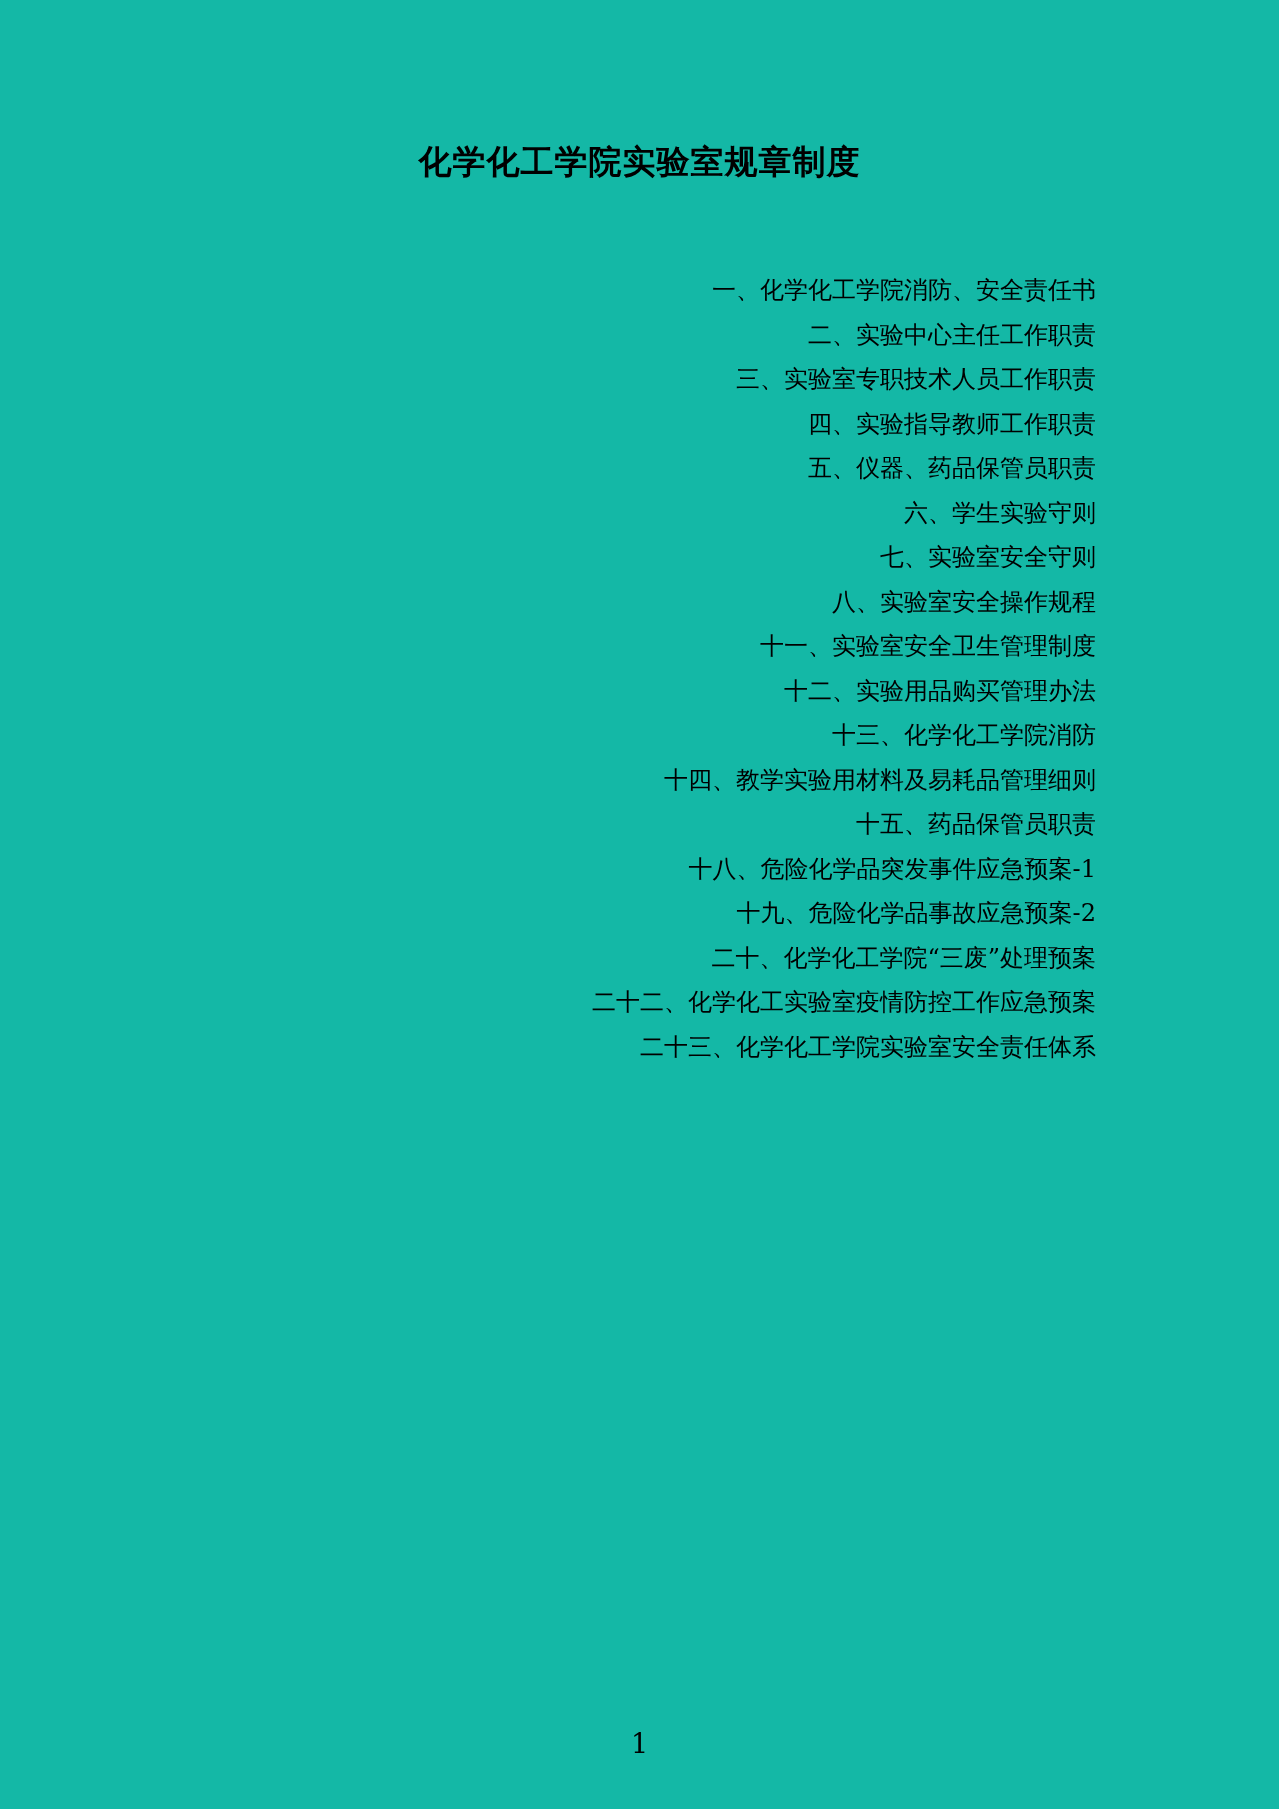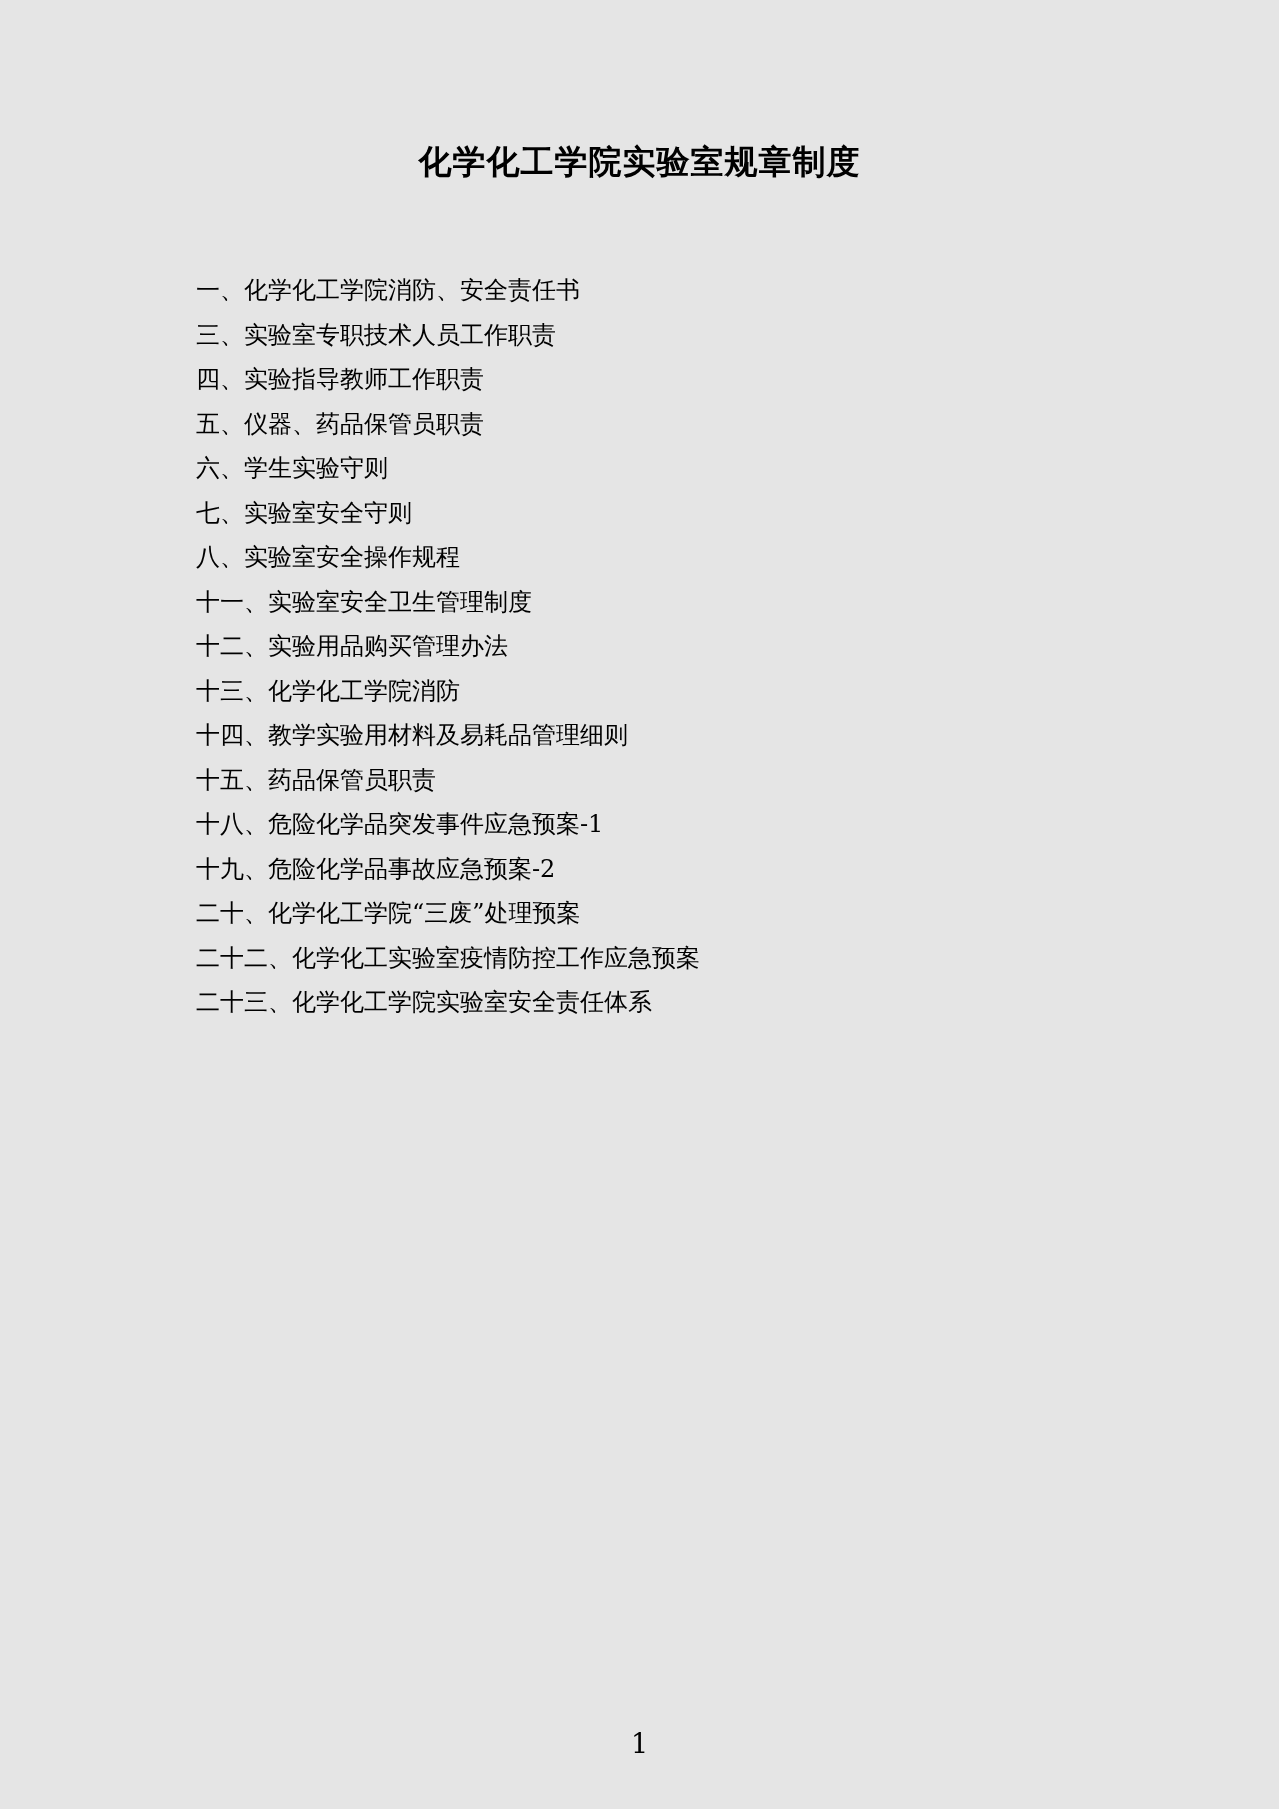--- a/index.html
+++ b/index.html
@@ -9,40 +9,41 @@
   }
   body {
     font-family: "DejaVu Serif", "Liberation Serif", serif;
     color: #000000;
   }
   .page {
     position: relative;
     width: 1279px;
     height: 1809px;
     margin: 0 auto;
-    background: #e5e5e5;
+    background: #14b8a6;
     box-sizing: border-box;
     overflow: hidden;
   }
   .doc-title {
     position: absolute;
     top: 140px;
     left: 0;
     width: 100%;
     text-align: center;
     font-size: 33px;
     font-weight: bold;
     letter-spacing: 1px;
     font-family: "DejaVu Sans", "Liberation Sans", sans-serif;
   }
   .toc {
     position: absolute;
     top: 278px;
     left: 196px;
     width: 900px;
+    text-align: right;
   }
   .toc-entry {
     font-size: 24px;
     line-height: 1.0;
     margin-bottom: 20.5px;
     white-space: nowrap;
     font-family: "DejaVu Serif", "Liberation Serif", serif;
   }
   .page-number {
     position: absolute;
@@ -56,20 +57,21 @@
 </style>
 </head>
 <body>
 
 <div class="page">
 
   <div class="doc-title">化学化工学院实验室规章制度</div>
 
   <div class="toc">
     <div class="toc-entry">一、化学化工学院消防、安全责任书</div>
+    <div class="toc-entry">二、实验中心主任工作职责</div>
     <div class="toc-entry">三、实验室专职技术人员工作职责</div>
     <div class="toc-entry">四、实验指导教师工作职责</div>
     <div class="toc-entry">五、仪器、药品保管员职责</div>
     <div class="toc-entry">六、学生实验守则</div>
     <div class="toc-entry">七、实验室安全守则</div>
     <div class="toc-entry">八、实验室安全操作规程</div>
     <div class="toc-entry">十一、实验室安全卫生管理制度</div>
     <div class="toc-entry">十二、实验用品购买管理办法</div>
     <div class="toc-entry">十三、化学化工学院消防</div>
     <div class="toc-entry">十四、教学实验用材料及易耗品管理细则</div>

